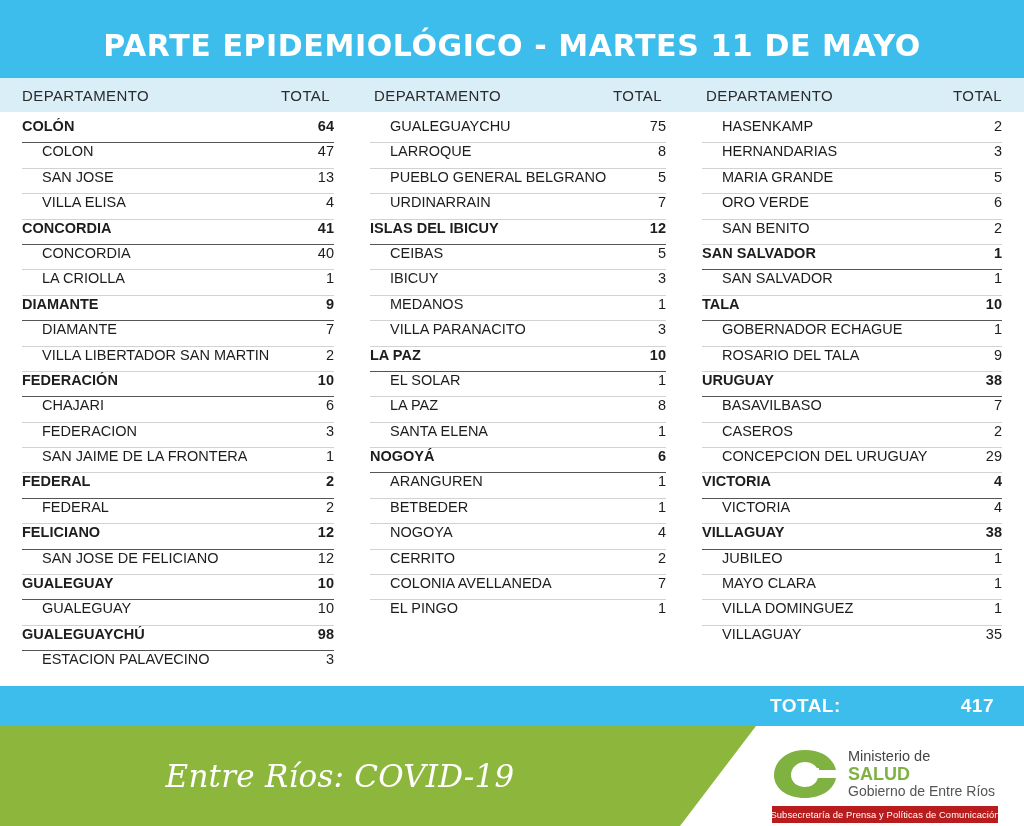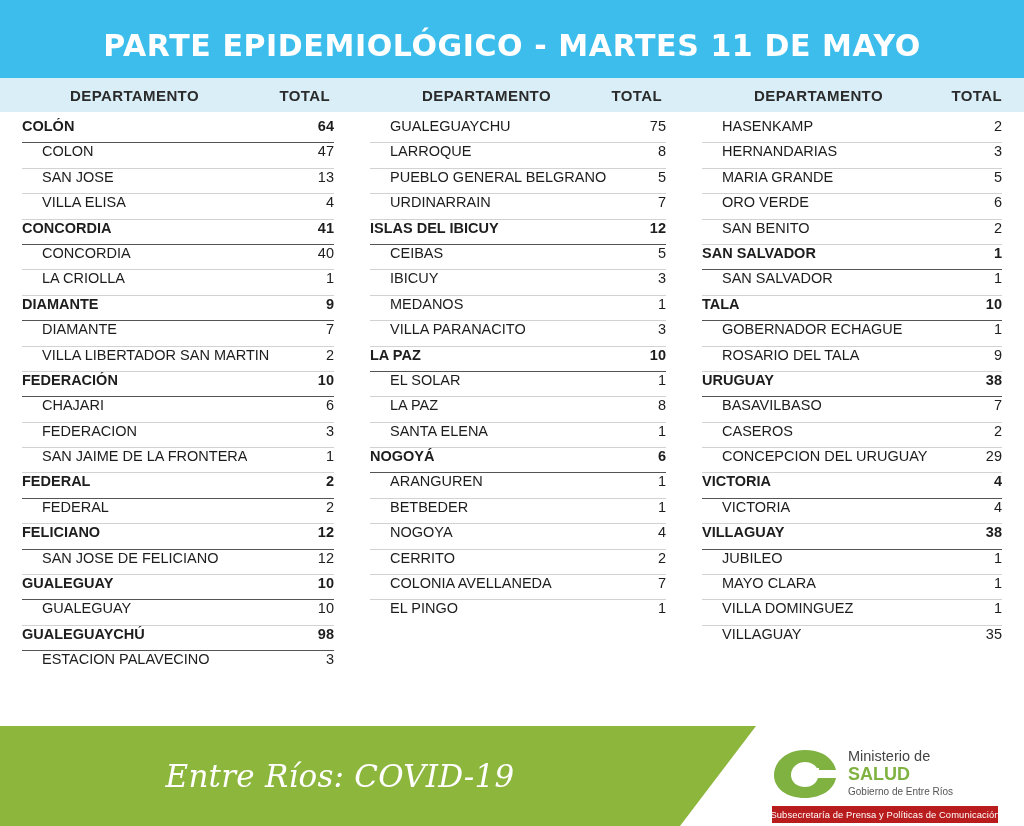--- a/index.html
+++ b/index.html
@@ -47,26 +47,25 @@
     left: 0; top: 78px;
     width: 1024px;
     height: 34px;
     background: #d9eef7;
     display: flex;
   }
   .colheader {
     display: flex;
     align-items: center;
     font-size: 15px;
-    font-weight: bold;
+    font-weight: normal;
     color: #2b2b2b;
     letter-spacing: 0.4px;
     height: 34px;
     box-sizing: border-box;
-    padding-left: 48px;
   }
   .colheader .dep {
     flex: 1 1 auto;
     padding-left: 22px;
   }
   .colheader .tot {
     flex: 0 0 auto;
     padding-right: 22px;
   }
   .ch1 { width: 352px; }
@@ -188,21 +187,21 @@
     color: #444444;
     line-height: 17px;
   }
   .logo-line2 {
     font-size: 18px;
     color: #7fb241;
     font-weight: bold;
     line-height: 19px;
   }
   .logo-line3 {
-    font-size: 10px;
+    font-size: 14px;
     color: #555555;
     line-height: 15px;
   }
   .logo-strip {
     position: absolute;
     left: 0; top: 60px;
     width: 226px;
     height: 17px;
     background: #b91c1c;
     color: #ffffff;
@@ -492,20 +491,24 @@
           <span class="name">VILLA DOMINGUEZ</span>
           <span class="val">1</span>
         </div>
         <div class="row city last-noline">
           <span class="name">VILLAGUAY</span>
           <span class="val">35</span>
         </div>
       </div>
   </div>
 
+  <div class="total-bar">
+    <span class="total-label">TOTAL:</span>
+    <span class="total-value">417</span>
+  </div>
 
   <div class="footer">
     <div class="footer-green"></div>
     <div class="footer-title">Entre Ríos: COVID-19</div>
     <div class="logo-block">
       <svg class="logo-mark" viewBox="0 0 66 52">
         <path d="M33 2 C14 2 2 14 2 27 C2 40 14 50 33 50 C50 50 62 41 64 30 L46 30 C44 36 39 39 33 39 C25 39 19 34 19 27 C19 20 25 14 33 14 C39 14 44 17 46 22 L64 22 C61 10 50 2 33 2 Z" fill="#7fb241"></path>
         <text x="33" y="34" font-family="DejaVu Sans, sans-serif" font-size="24" font-weight="bold" fill="#ffffff" text-anchor="middle">er</text>
       </svg>
       <div class="logo-text">

